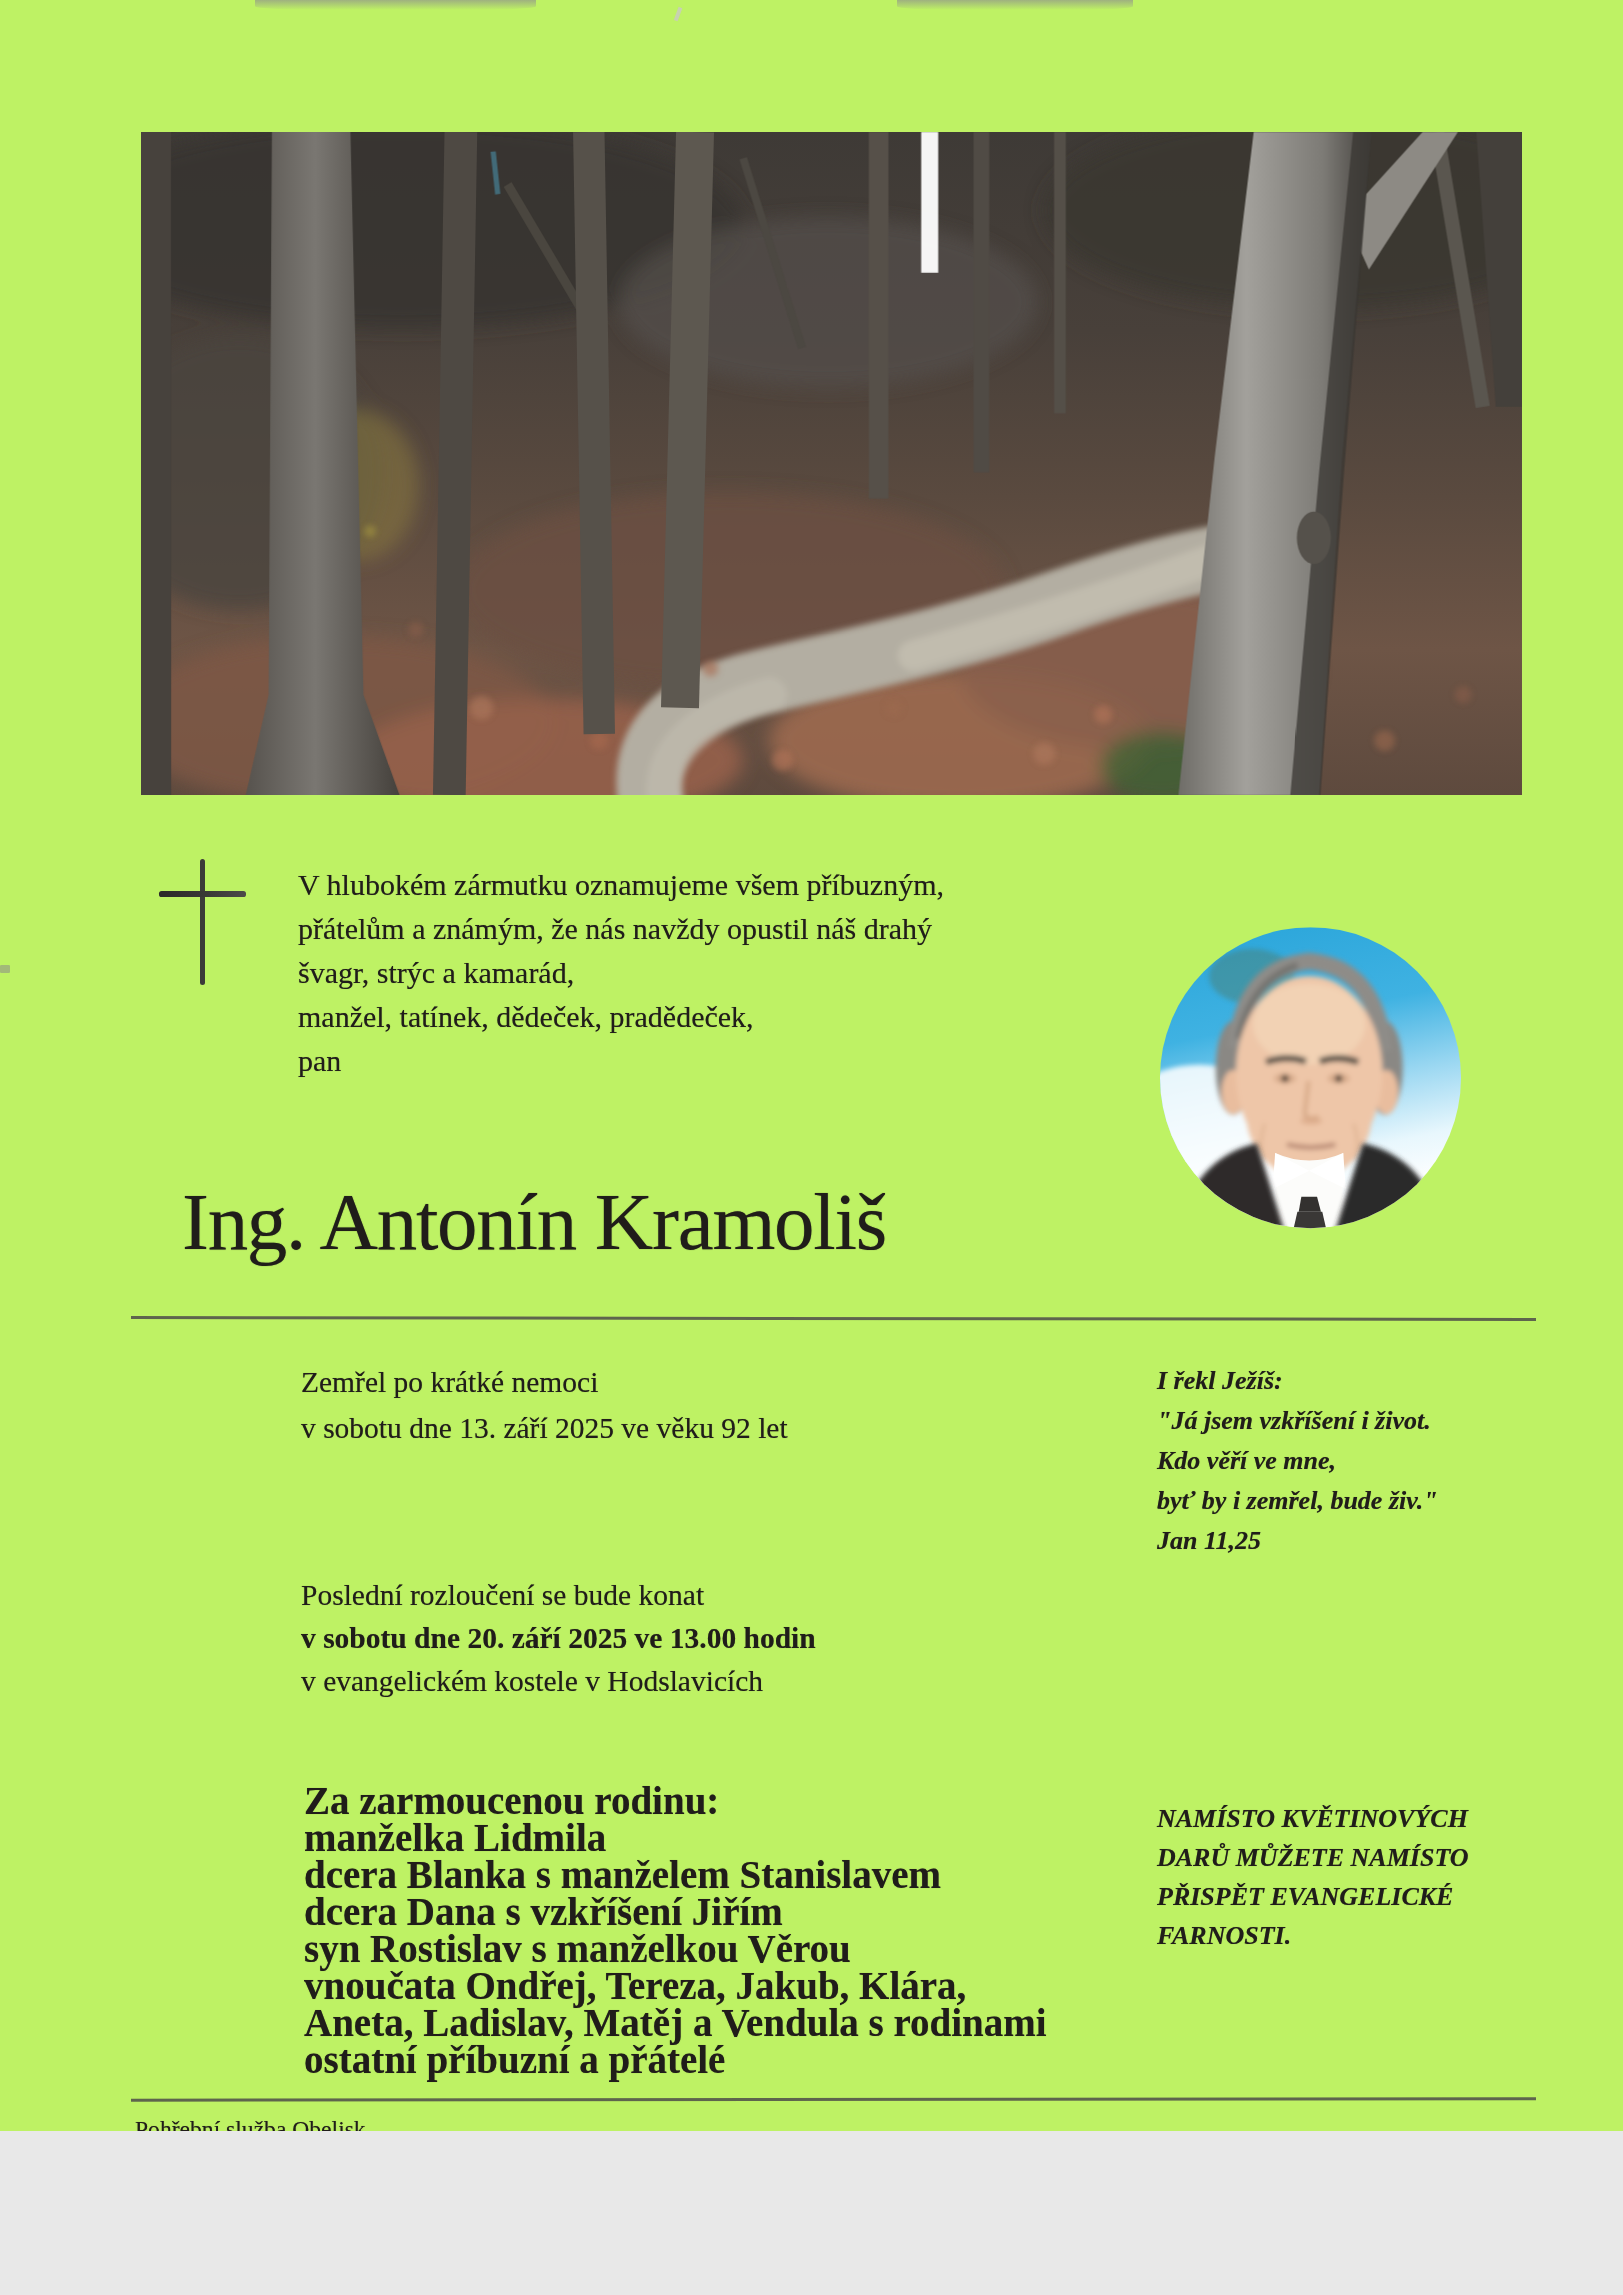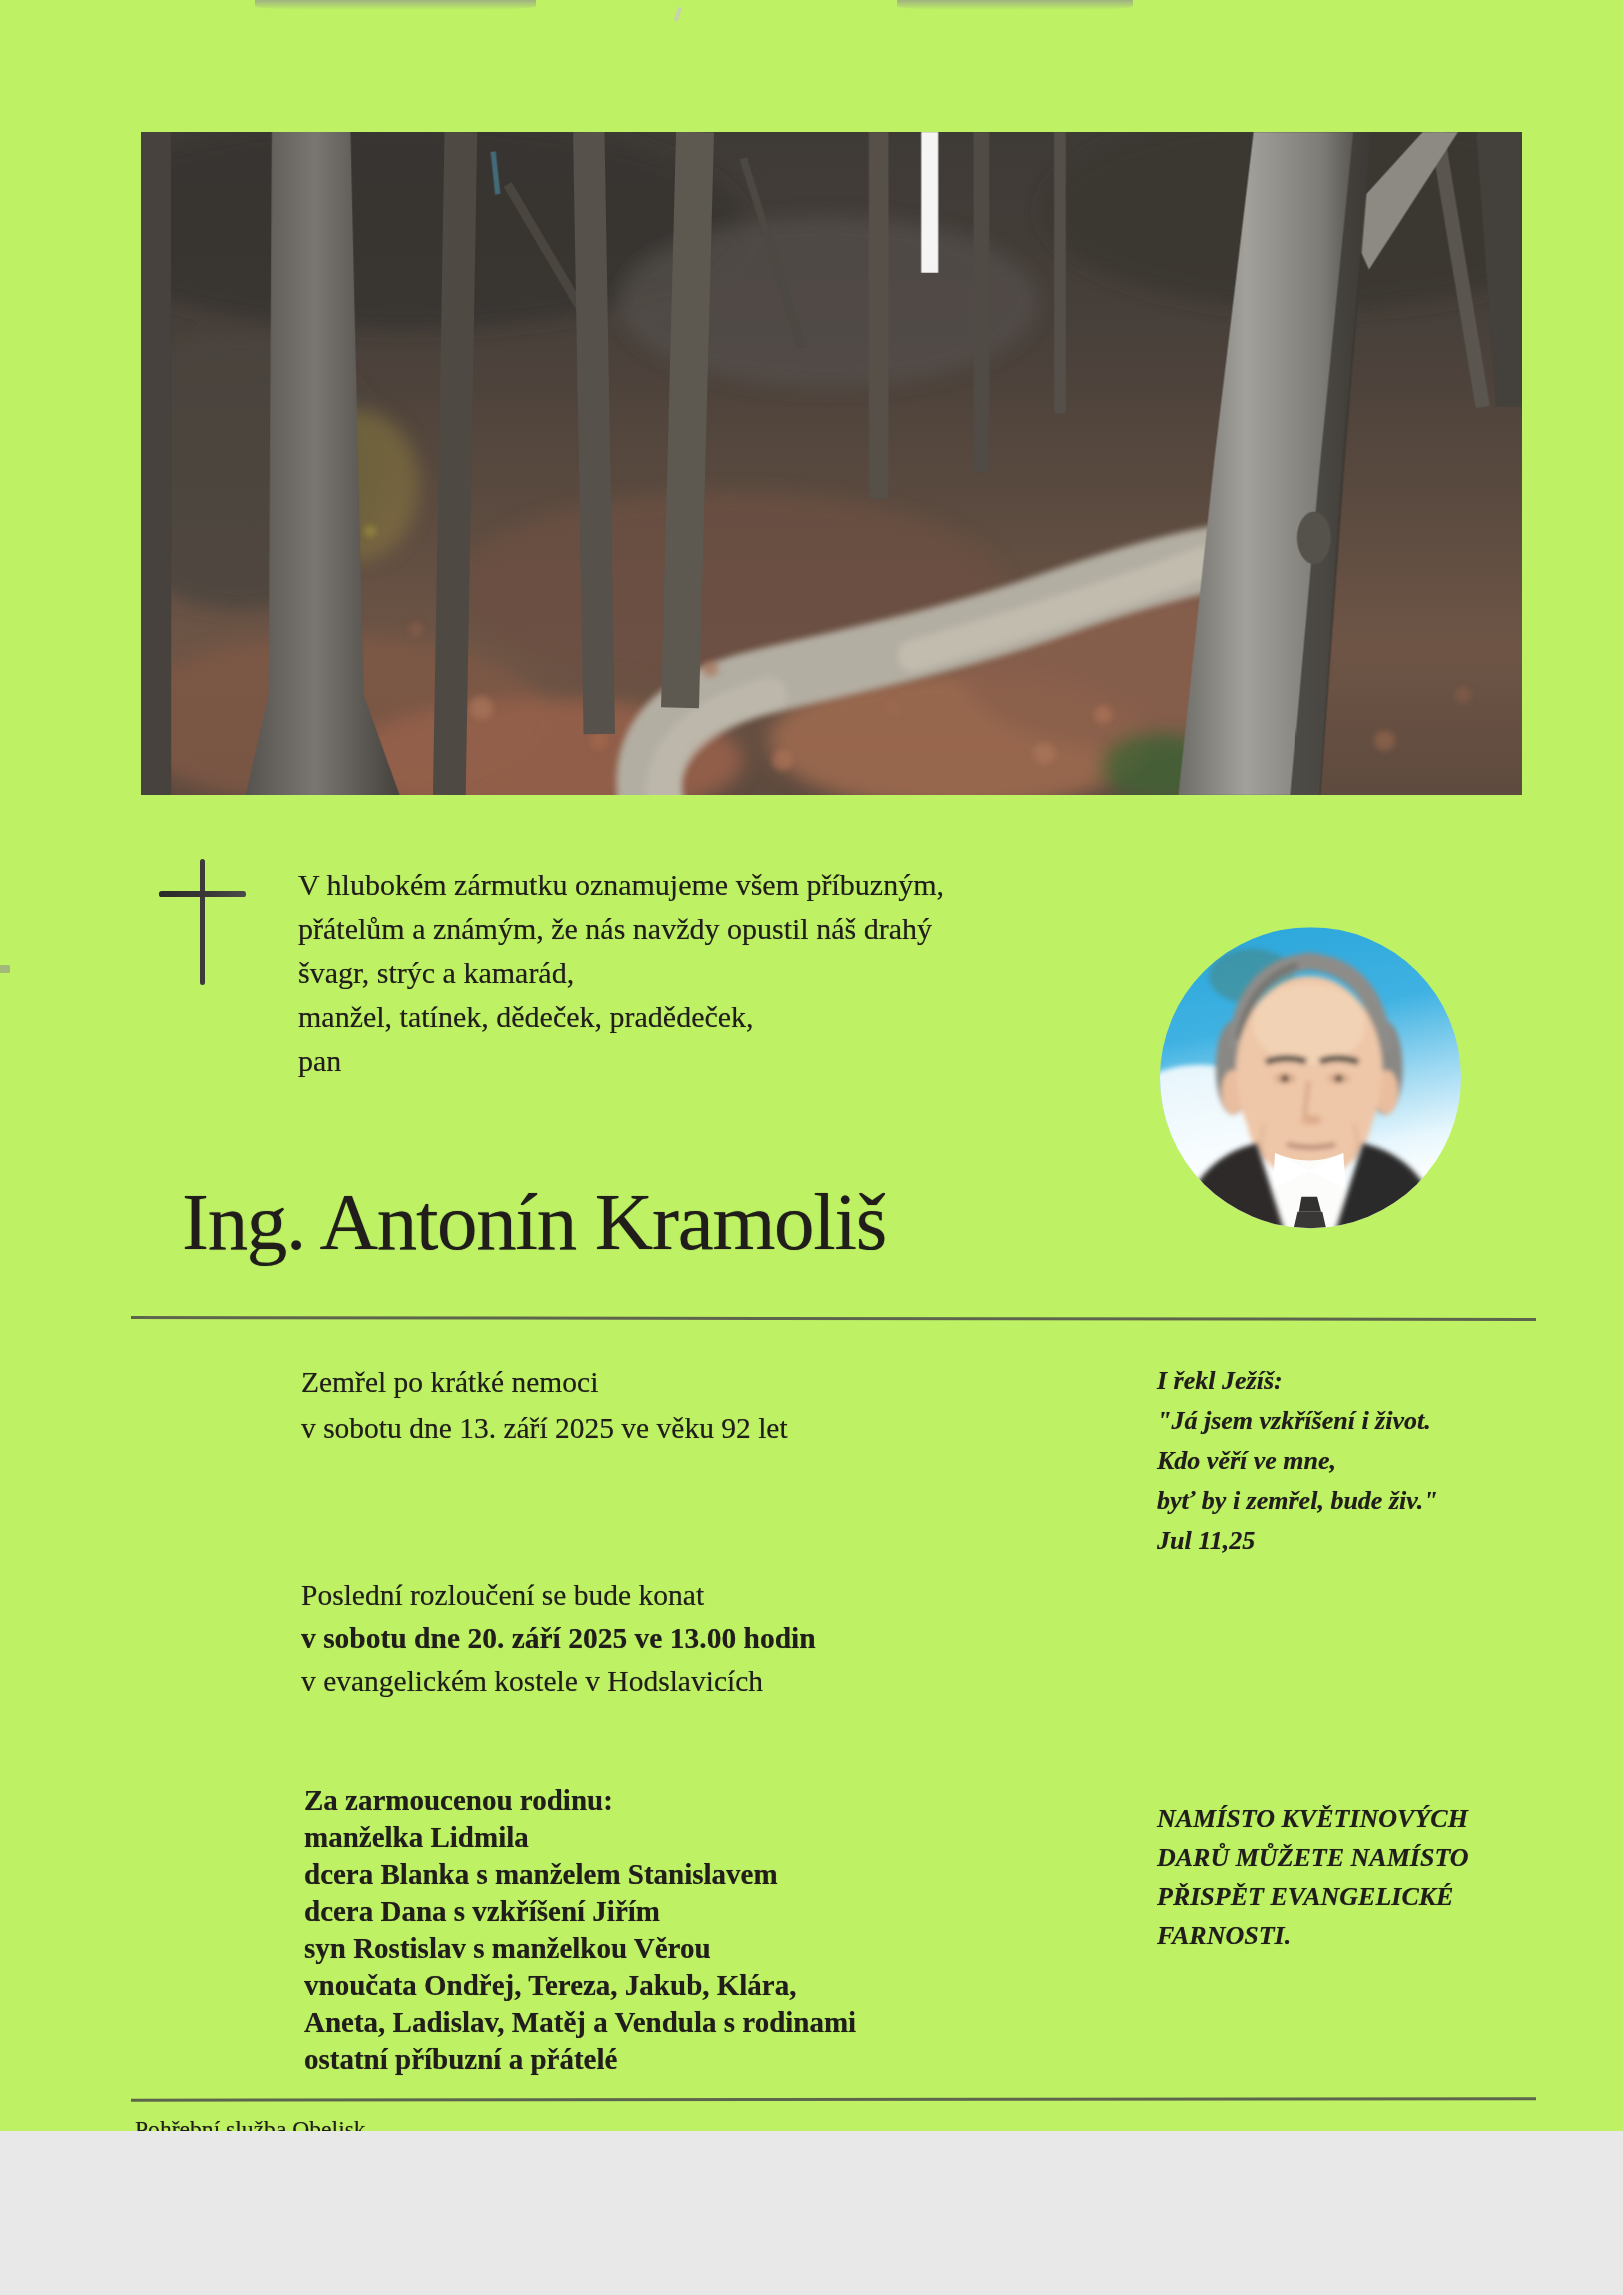--- a/index.html
+++ b/index.html
@@ -47,21 +47,21 @@
   #death{left:301px;top:1359px;font-size:29.5px;}
   #death .txtline{height:46px;line-height:46px;}
 
   #scripture{left:1157px;top:1361px;font-size:26px;font-weight:bold;font-style:italic;}
   #scripture .txtline{height:40px;line-height:40px;}
 
   #funeral{left:301px;top:1574px;font-size:29.5px;}
   #funeral .txtline{height:43px;line-height:43px;}
   #funeral .bold{font-weight:bold;}
 
-  #family{left:304px;top:1782px;font-size:29px;font-weight:bold;}
+  #family{left:304px;top:1782px;font-size:39px;font-weight:bold;}
   #family .txtline{height:37px;line-height:37px;}
 
   #donation{left:1157px;top:1792px;font-size:26px;font-weight:bold;font-style:italic;margin-top:7px;}
   #donation .txtline{height:39px;line-height:39px;}
 
   #footer{left:135px;top:2116px;font-size:23.6px;}
 </style>
 </head>
 <body>
 
@@ -240,21 +240,21 @@
   <div class="abs" id="death">
     <div class="txtline">Zemřel po krátké nemoci</div>
     <div class="txtline">v sobotu dne 13. září 2025 ve věku 92 let</div>
   </div>
 
   <div class="abs" id="scripture">
     <div class="txtline">I řekl Ježíš:</div>
     <div class="txtline">"Já jsem vzkříšení i život.</div>
     <div class="txtline">Kdo věří ve mne,</div>
     <div class="txtline">byť by i zemřel, bude živ."</div>
-    <div class="txtline">Jul 11,25</div>
+    <div class="txtline">Jan 11,25</div>
   </div>
 
   <div class="abs" id="funeral">
     <div class="txtline">Poslední rozloučení se bude konat</div>
     <div class="txtline bold">v sobotu dne 20. září 2025 ve 13.00 hodin</div>
     <div class="txtline">v evangelickém kostele v Hodslavicích</div>
   </div>
 
   <div class="abs" id="family">
     <div class="txtline">Za zarmoucenou rodinu:</div>

